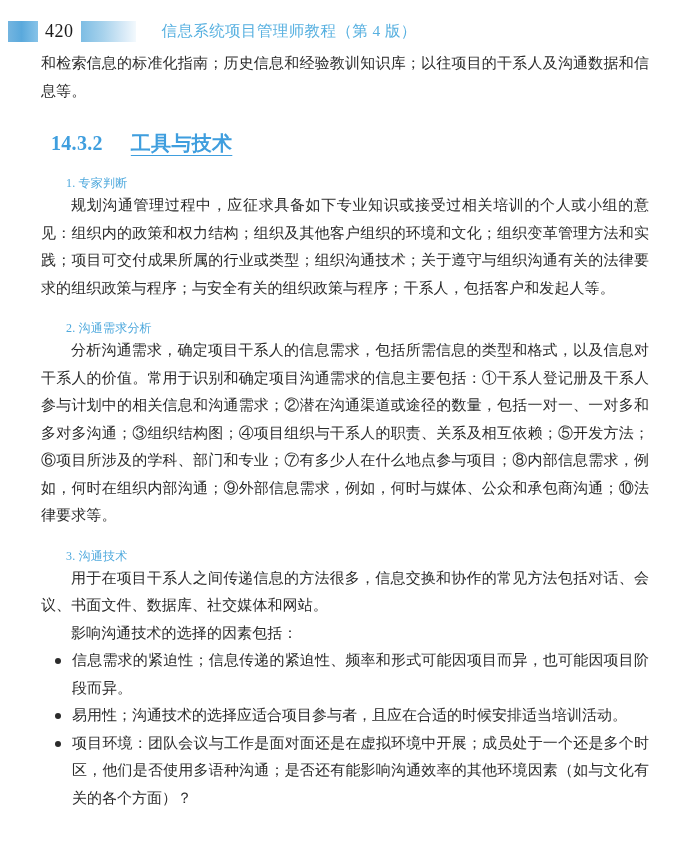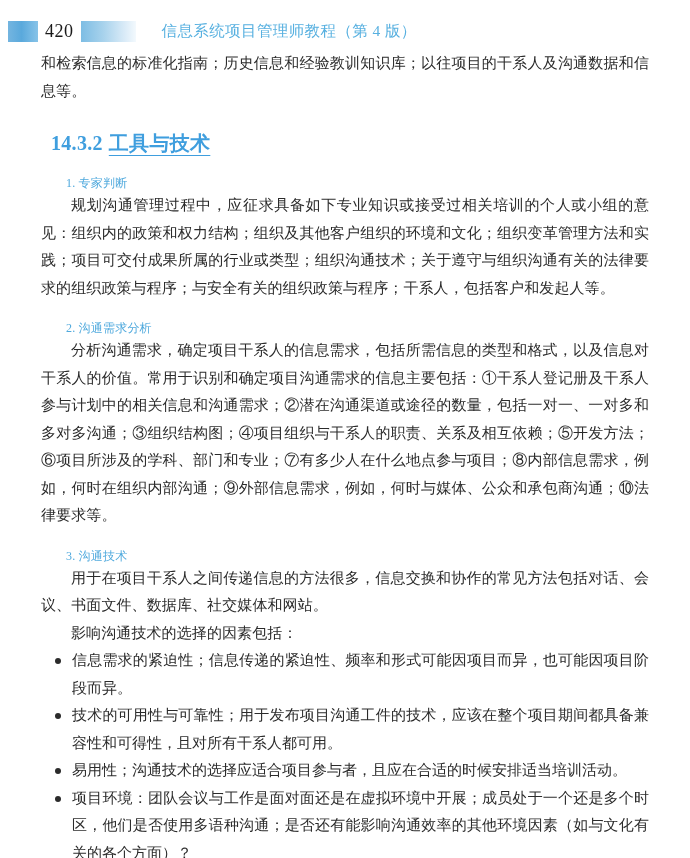--- a/index.html
+++ b/index.html
@@ -85,21 +85,21 @@
   h2.section-heading {
     margin: 24px 0 0 0;
     font-size: 20px;
     font-weight: bold;
     color: #3f9ede;
     letter-spacing: 0.3px;
     padding-left: 10px;
     line-height: 1.4;
   }
   h2.section-heading .sec-num {
-    margin-right: 6px;
+    margin-right: 28px;
   }
   h2.section-heading .sec-title {
     text-decoration: underline;
     text-underline-offset: 5px;
     text-decoration-thickness: 1.2px;
   }
 
   h3.sub-heading {
     margin: 17px 0 0 0;
     font-size: 12px;
@@ -165,20 +165,19 @@
 
     <h3 class="sub-heading">2. 沟通需求分析</h3>
     <p class="para indent block-after-heading">分析沟通需求，确定项目干系人的信息需求，包括所需信息的类型和格式，以及信息对干系人的价值。常用于识别和确定项目沟通需求的信息主要包括：①干系人登记册及干系人参与计划中的相关信息和沟通需求；②潜在沟通渠道或途径的数量，包括一对一、一对多和多对多沟通；③组织结构图；④项目组织与干系人的职责、关系及相互依赖；⑤开发方法；⑥项目所涉及的学科、部门和专业；⑦有多少人在什么地点参与项目；⑧内部信息需求，例如，何时在组织内部沟通；⑨外部信息需求，例如，何时与媒体、公众和承包商沟通；⑩法律要求等。</p>
 
     <h3 class="sub-heading">3. 沟通技术</h3>
     <p class="para indent block-after-heading">用于在项目干系人之间传递信息的方法很多，信息交换和协作的常见方法包括对话、会议、书面文件、数据库、社交媒体和网站。</p>
     <p class="para indent">影响沟通技术的选择的因素包括：</p>
 
     <ul class="bullets">
       <li><span class="dot"></span><span>信息需求的紧迫性；信息传递的紧迫性、频率和形式可能因项目而异，也可能因项目阶段而异。</span></li>
-      <li><span class="dot"></span><span>技术的可用性与可靠性；用于发布项目沟通工件的技术，应该在整个项目期间都具备兼容性和可得性，且对所有干系人都可用。</span></li>
       <li><span class="dot"></span><span>易用性；沟通技术的选择应适合项目参与者，且应在合适的时候安排适当培训活动。</span></li>
       <li><span class="dot"></span><span>项目环境：团队会议与工作是面对面还是在虚拟环境中开展；成员处于一个还是多个时区，他们是否使用多语种沟通；是否还有能影响沟通效率的其他环境因素（如与文化有关的各个方面）？</span></li>
 
     </ul>
 
   </div>
 </div>
 
 </body></html>

